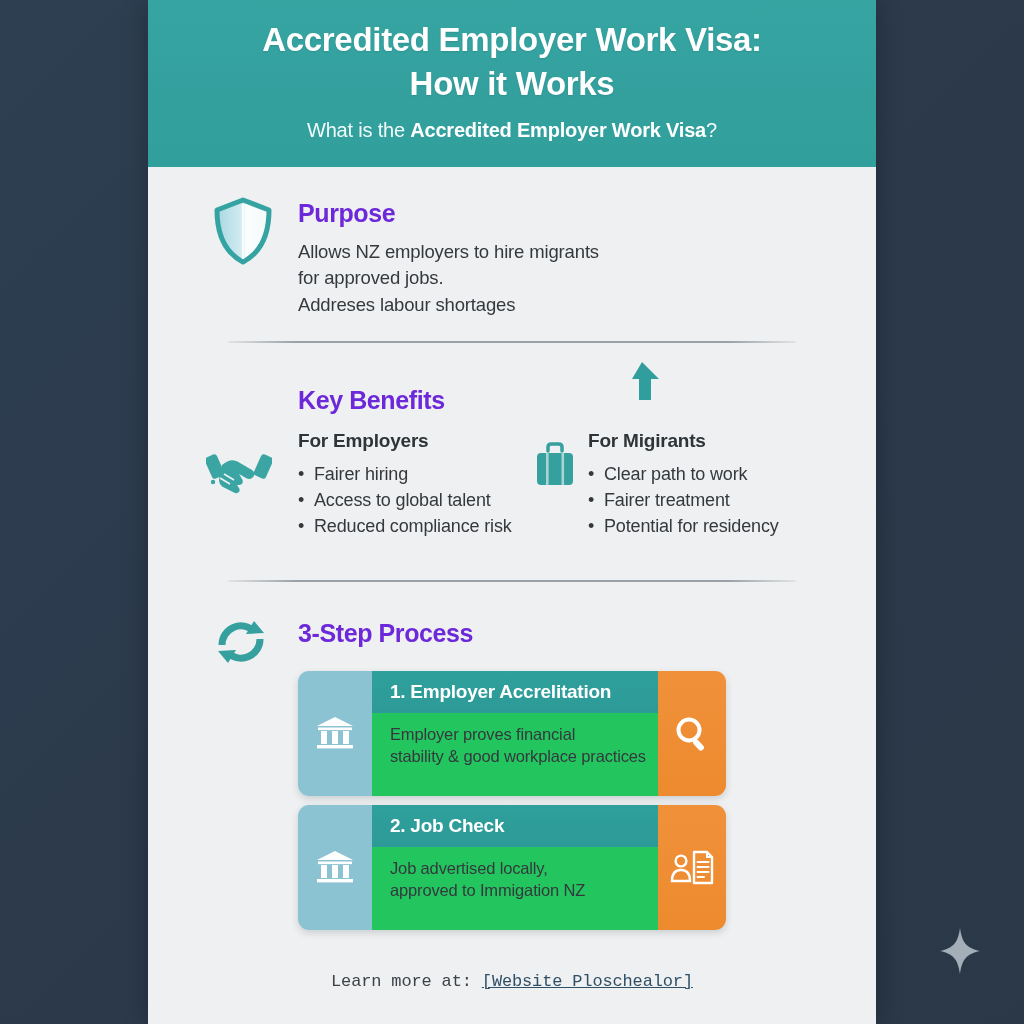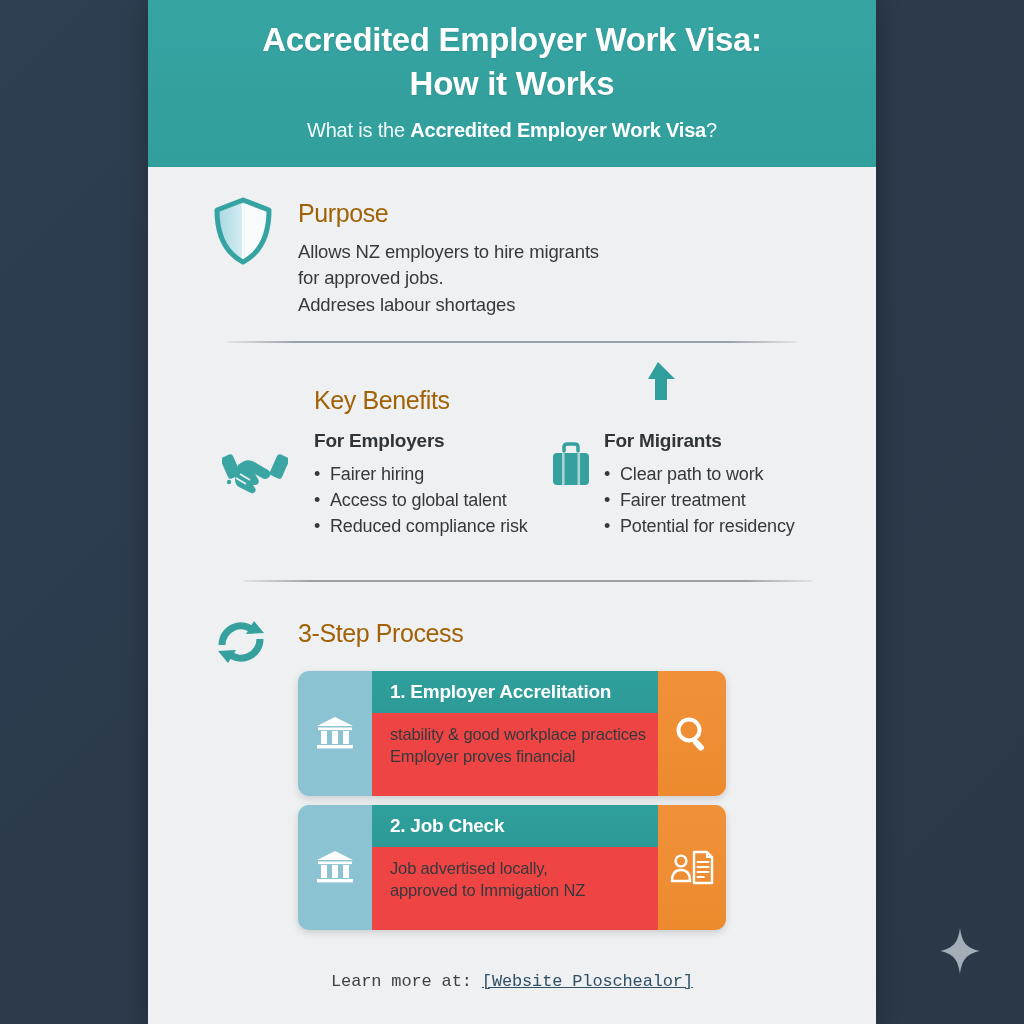--- a/index.html
+++ b/index.html
@@ -69,39 +69,39 @@
     background: linear-gradient(90deg, rgba(150,158,164,0.15), #9aa1a7 12%, #9aa1a7 88%, rgba(150,158,164,0.15));
     border-radius: 2px;
   }
 
   .sec-icon {
     position: absolute;
     display: block;
   }
   .sec-heading {
     font-size: 25px;
-    font-weight: normal;
-    color: #a16207;
+    font-weight: bold;
+    color: #6d28d9;
     letter-spacing: -0.4px;
   }
   .body-text {
     font-size: 18.5px;
     color: #35393d;
     line-height: 1.42;
     letter-spacing: -0.15px;
   }
 
   
   #purpose-section { position: absolute; left: 0; top: 167px; width: 728px; height: 183px; }
   #purpose-icon { left: 64px; top: 30px; }
   #purpose-heading { position: absolute; left: 150px; top: 32px; }
   #purpose-body { position: absolute; left: 150px; top: 72px; width: 420px; }
 
   
-  #benefits-section { position: absolute; left: 16px; top: 350px; width: 728px; height: 233px; }
+  #benefits-section { position: absolute; left: 0; top: 350px; width: 728px; height: 233px; }
   #benefits-heading { position: absolute; left: 150px; top: 36px; }
   #handshake-icon { left: 58px; top: 95px; }
   #uparrow-icon { left: 470px; top: 8px; }
   #briefcase-icon { left: 385px; top: 92px; }
 
   .col-sub {
     position: absolute;
     font-size: 19px;
     font-weight: bold;
     color: #2e3438;
@@ -152,21 +152,21 @@
     background: #8cc3d2;
     display: flex;
     align-items: center;
     justify-content: center;
     flex: none;
   }
   .step-mid {
     flex: 1 1 auto;
     display: flex;
     flex-direction: column;
-    background: #ef4444;
+    background: #22c55e;
     min-width: 0;
   }
   .step-title {
     background: linear-gradient(180deg, #2fa09c 0%, #2d9a97 100%);
     color: #ffffff;
     font-size: 19px;
     font-weight: bold;
     letter-spacing: -0.25px;
     padding: 10px 0 10px 18px;
   }
@@ -315,22 +315,22 @@
           <rect x="3" y="12.5" width="34" height="2.6" fill="#ffffff"></rect>
           <rect x="6" y="16" width="6" height="13" fill="#ffffff"></rect>
           <rect x="17" y="16" width="6" height="13" fill="#ffffff"></rect>
           <rect x="28" y="16" width="6" height="13" fill="#ffffff"></rect>
           <rect x="2" y="30" width="36" height="3.4" fill="#ffffff"></rect>
         </svg>
       </div>
       <div class="step-mid">
         <div class="step-title">1. Employer Accrelitation</div>
         <div class="step-desc">
+          <div>Employer proves financial</div>
           <div>stability &amp; good workplace practices</div>
-          <div>Employer proves financial</div>
         </div>
       </div>
       <div class="step-right">
         <svg width="40" height="40" viewBox="0 0 40 40">
           <circle cx="17" cy="16" r="10.5" fill="none" stroke="#ffffff" stroke-width="4"></circle>
           <rect x="23.5" y="24.5" width="6" height="13" rx="3" transform="rotate(-42 26.5 31)" fill="#ffffff"></rect>
         </svg>
       </div>
     </div>
 

